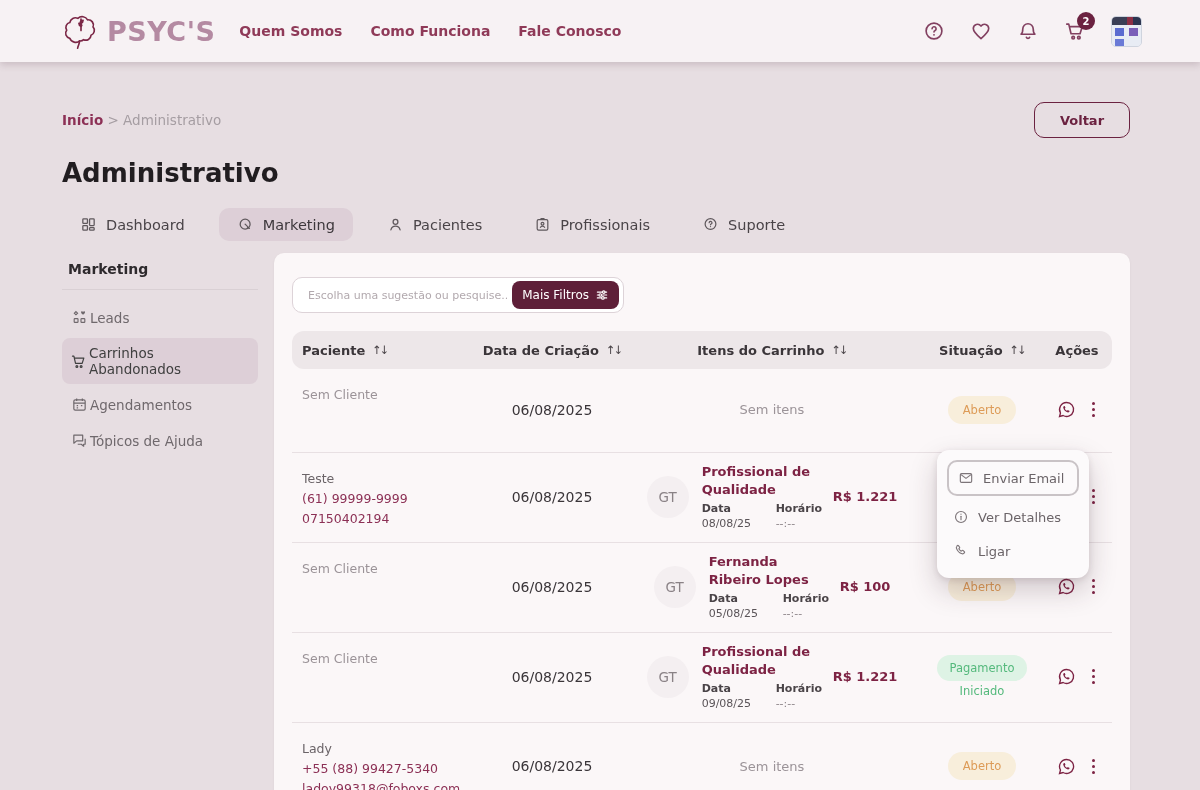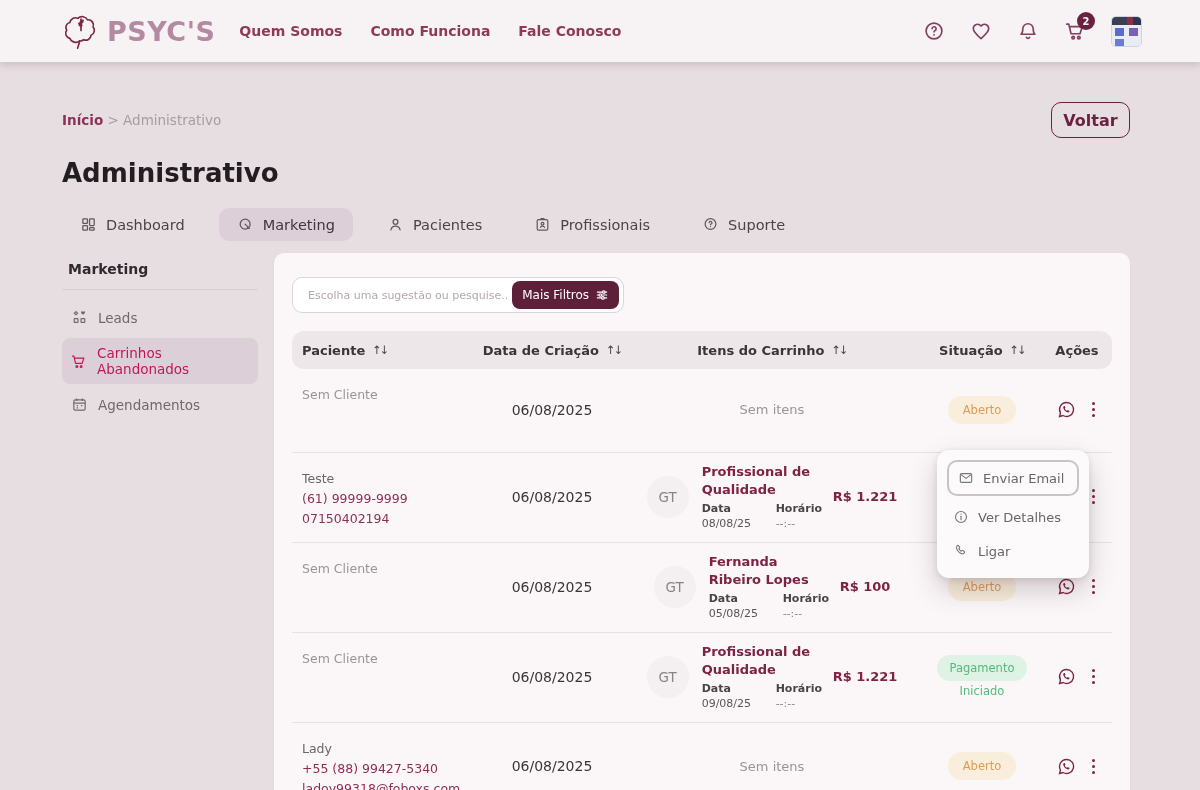--- a/index.html
+++ b/index.html
@@ -26,40 +26,40 @@
   .avatar-body { background:#e8ecf4; position:relative; }
   .avatar-body::before { content:""; position:absolute; left:3px; top:3px; width:9px; height:8px; background:#5a6bd0;
                          box-shadow:0 11px 0 #6a7ad6; }
   .avatar-body::after { content:""; position:absolute; right:3px; top:3px; width:9px; height:8px; background:#7a5fb8; }
 
   
   .container { padding:0 70px 0 62px; }
   .crumb-row { display:flex; align-items:center; justify-content:space-between; margin-top:40px; }
   .breadcrumb { font-size:13.5px; color:#a59da2; }
   .breadcrumb .home { color:#8c3055; font-weight:700; }
-  .btn-voltar { width:79px; height:36px; border:1.6px solid #6b2240; border-radius:10px; color:#6b2240;
-                background:transparent; font-size:16px; font-weight:600; font-family:inherit; cursor:pointer; }
+  .btn-voltar { width:96px; height:36px; border:1.6px solid #6b2240; border-radius:10px; color:#6b2240;
+                background:transparent; font-size:13px; font-weight:600; font-family:inherit; cursor:pointer; }
   .page-title { font-size:26px; font-weight:700; color:#211d20; margin-top:20px; }
 
   .tabs { display:flex; align-items:center; gap:16px; margin-top:20px; }
   .tab { display:flex; align-items:center; gap:9px; padding:8px 18px; border-radius:10px;
          font-size:14.5px; color:#4a4448; font-weight:500; cursor:pointer; }
   .tab svg { width:17px; height:17px; color:#5f585c; }
   .tab.active { background:#ddcfd7; color:#3d383c; }
 
   .content { display:flex; margin-top:12px; align-items:flex-start; }
 
   
   .sidebar { width:196px; flex-shrink:0; padding-top:4px; }
   .sidebar-title { font-size:14px; font-weight:700; color:#2e2a2d; padding:4px 6px 12px; border-bottom:1px solid #d9d0d4; }
   .side-items { margin-top:12px; display:flex; flex-direction:column; gap:5px; }
-  .side-item { display:flex; align-items:center; gap:10px; font-size:13.5px; color:#6f686c;
+  .side-item { display:flex; align-items:center; gap:2px; font-size:13.5px; color:#6f686c;
                padding:7px 9px; border-radius:8px; cursor:pointer; }
   .side-item svg { width:17px; height:17px; flex-shrink:0; }
-  .side-item.active { background:#ddcfd7; color:#be185d;padding-left:8px; }
+  .side-item.active { background:#ddcfd7; color:#404040;padding-left:8px; }
 
   
   .panel { flex:1; margin-left:16px; background:#fbf7f8; border-radius:10px; padding:18px 18px 24px;
            position:relative; min-height:560px; box-shadow:0 1px 3px rgba(0,0,0,.05); }
   .panel-head { display:flex; align-items:center; justify-content:space-between; margin-top:6px; }
   .panel-title { font-size:19px; font-weight:600; color:#2b2629; }
   .search { width:332px; height:36px; background:#fff; border:1px solid #ddd3d8; border-radius:10px;
             display:flex; align-items:center; padding:0 4px 0 10px; }
   .search input { border:0; outline:0; flex:1; min-width:0; font-size:11px; color:#6f686c;
                   background:transparent; padding:0 5px; font-family:inherit; }
@@ -265,20 +265,29 @@
           <div class="side-item">
             <span>
               <svg viewBox="0 0 24 24" fill="none" stroke="currentColor" stroke-width="1.7">
                 <rect x="4" y="5.5" width="16" height="14.5" rx="2"></rect>
                 <path d="M8 3.5v3.5M16 3.5v3.5M4 10h16"></path>
                 <path d="M8 13.5h2M14 13.5h2M8 16.8h2" stroke-width="1.9"></path>
               </svg>
             </span>
             <span>Agendamentos</span>
           </div>
+          <div class="side-item">
+            <span>
+              <svg viewBox="0 0 24 24" fill="none" stroke="currentColor" stroke-width="1.7" stroke-linejoin="round">
+                <path d="M4 4.5h12.5v8H8l-4 3.3z"></path>
+                <path d="M20 9.5v7.8h-2.2l.1 2.7-3.4-2.7H9.5"></path>
+              </svg>
+            </span>
+            <span>Tópicos de Ajuda</span>
+          </div>
         </div>
     </aside>
 
     <section class="panel">
       <div class="panel-head">
         <div class="search">
           <span>
               <svg viewBox="0 0 24 24" fill="none" stroke="currentColor" stroke-width="1.9" stroke-linecap="round">
                 <circle cx="10.8" cy="10.8" r="6.3"></circle>
                 <path d="M15.6 15.6L20 20"></path>

